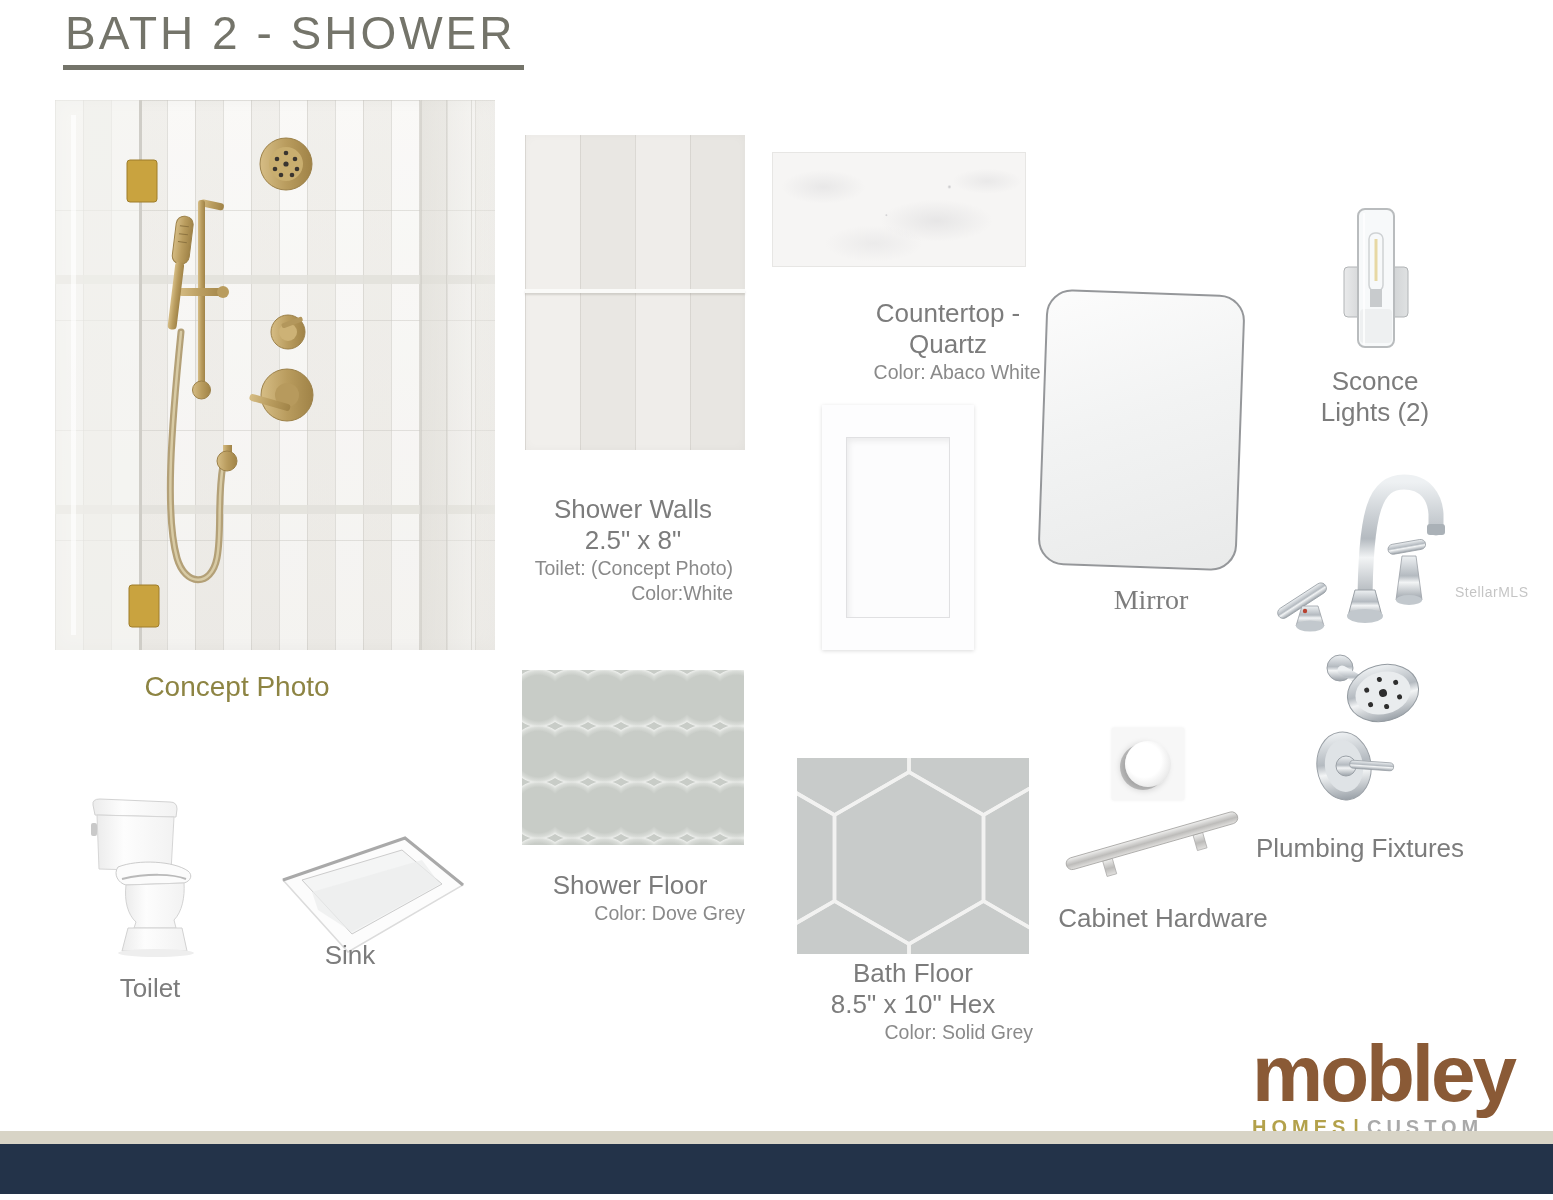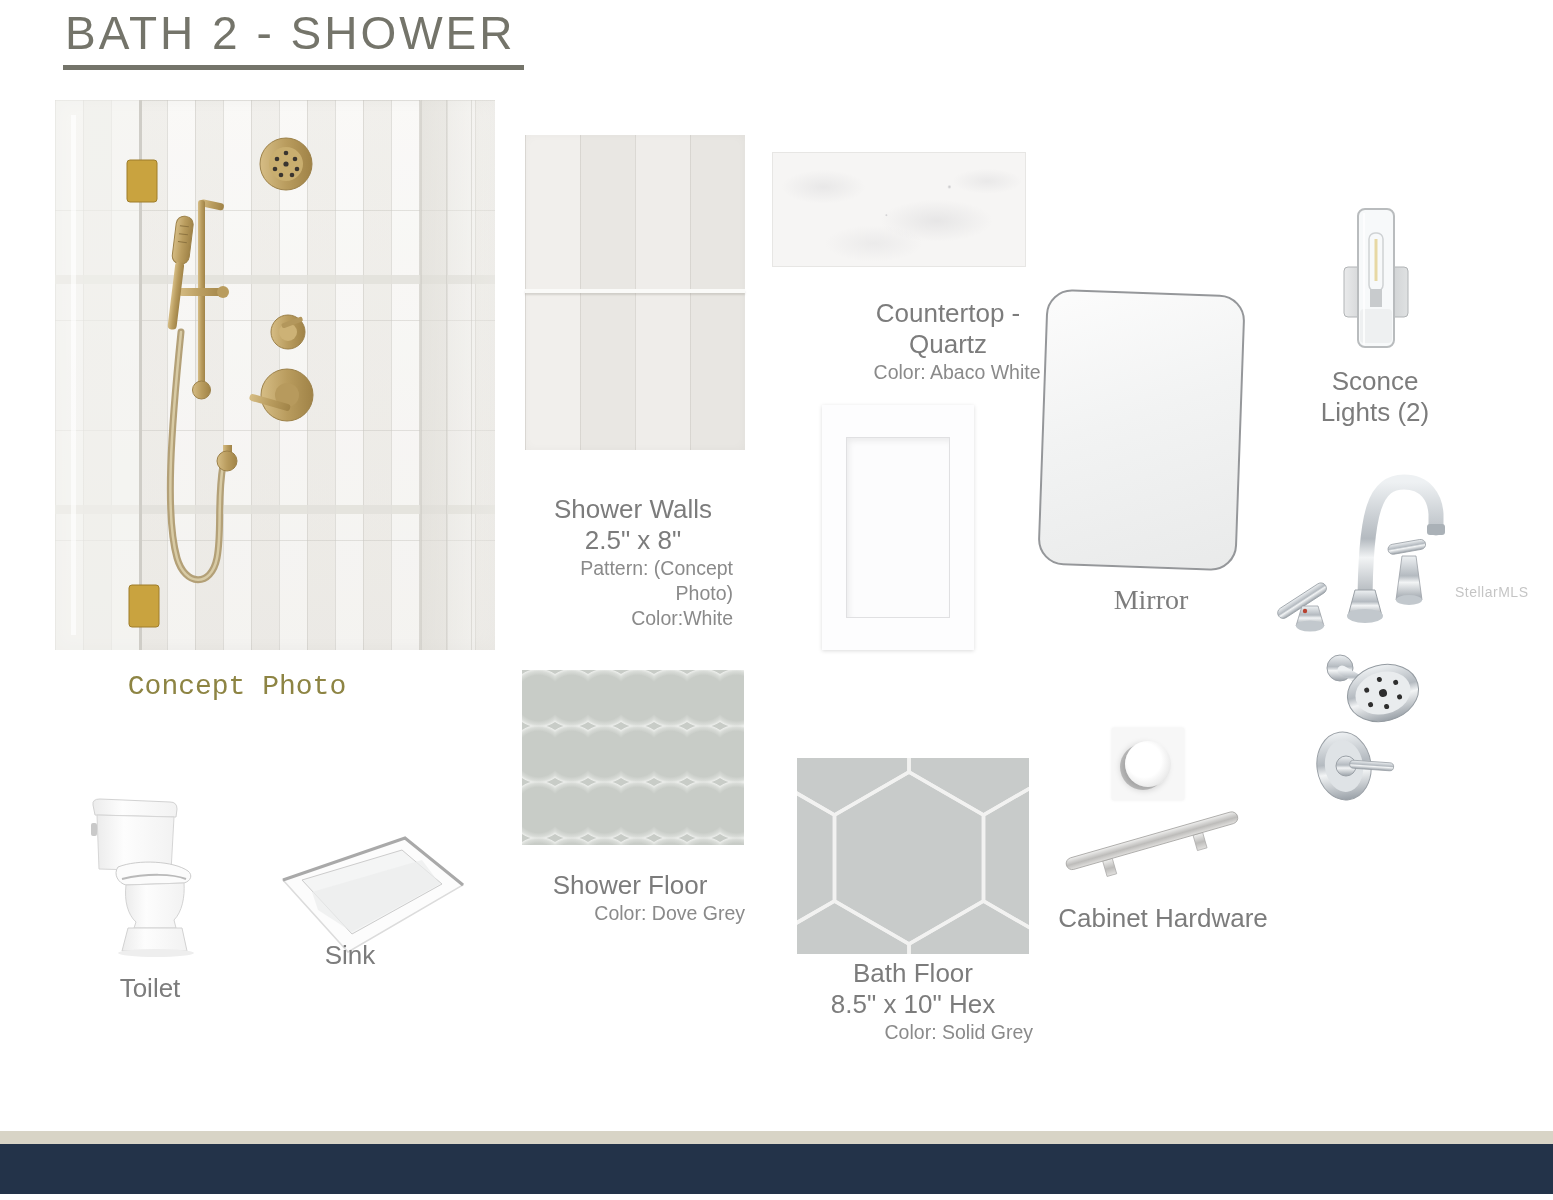--- a/index.html
+++ b/index.html
@@ -7,21 +7,21 @@
          font-family:"Liberation Sans", sans-serif;}
 
   
   #title{position:absolute;left:63px;top:6px;font-size:46px;letter-spacing:3px;
          color:#74746a;font-weight:400;border-bottom:5px solid #74746a;padding:0 8px 5px 2px;}
 
   
   .spec{position:absolute;text-align:center;transform:translateX(-50%);color:#7c7c7c;}
   .t1{display:block;font-size:26px;line-height:1.2;color:#7c7c7c;}
   .t2{display:block;font-size:19.5px;line-height:1.28;color:#8a8a8a;text-align:right;}
-  .olive .t1{color:#8d8443;font-size:28px;font-family:Liberation Mono, monospace;}
+  .olive .t1{color:#8d8443;font-size:28px;}
   .olive .t2{color:#8d8443;font-size:20px;}
 
   
   #concept-photo{position:absolute;left:55px;top:100px;width:440px;height:550px;
     background-color:#f3f2ef;
     background-image:
       repeating-linear-gradient(90deg, rgba(200,198,192,.5) 0 1px, transparent 1px 28px),
       repeating-linear-gradient(0deg, transparent 0 109px, rgba(198,196,190,.45) 109px 110px),
       repeating-linear-gradient(90deg, rgba(255,255,255,.40) 0 28px, rgba(233,231,226,.40) 28px 56px),
       linear-gradient(180deg,#f6f5f2,#edebe7);
@@ -160,21 +160,21 @@
   <div class="spec olive" style="left:237px;top:670px;width:300px;">
     <span class="t1">Concept Photo</span>
   </div>
 
   <div id="walls-sample">
     <div id="walls-seam"></div>
   </div>
   <div class="spec" style="left:633px;top:494px;width:200px;">
     <span class="t1">Shower Walls</span>
     <span class="t1">2.5" x 8"</span>
-    <span class="t2">Pattern: (Concept Photo)</span>
+    <span class="t2">Toilet: (Concept Photo)</span>
     <span class="t2">Color:White</span>
   </div>
 
   <div id="counter-sample"></div>
   <div class="spec" style="left:948px;top:298px;width:185px;">
     <span class="t1">Countertop - Quartz</span>
     <span class="t2">Color: Abaco White</span>
   </div>
 
   <div id="cabinet-sample">
@@ -246,20 +246,23 @@
       <circle cx="71" cy="41" r="2.5" fill="#2e2e2e"></circle>
         <circle cx="71" cy="69" r="2.5" fill="#2e2e2e"></circle>
     </g>
     <g transform="rotate(-8 32 128)">
       <ellipse cx="32" cy="128" rx="27" ry="34" fill="url(#chrome)" stroke="#9aa0a6"></ellipse>
       <ellipse cx="32" cy="128" rx="19" ry="26" fill="#dfe3e6"></ellipse>
     </g>
     <circle cx="34" cy="128" r="10" fill="url(#chrome)" stroke="#9aa0a6"></circle>
     <rect x="38" y="122" width="44" height="8" rx="4" fill="url(#chrome)" stroke="#9aa0a6" stroke-width=".8" transform="rotate(4 38 122)"></rect>
   </svg>
+  <div class="spec" style="left:1360px;top:833px;width:280px;">
+    <span class="t1">Plumbing Fixtures</span>
+  </div>
 
   <div id="penny-sample"></div>
   <div class="spec" style="left:630px;top:870px;width:230px;">
     <span class="t1">Shower Floor</span>
     <span class="t2">Color: Dove Grey</span>
   </div>
 
   <div id="hex-sample">
     <svg width="232" height="196" viewBox="0 0 232 196">
       <rect x="0" y="0" width="232" height="196" fill="#c8cbca"></rect>
@@ -328,17 +331,23 @@
     <path d="M11,58 L133,16 L191,63" fill="none" stroke="#a9a9a9" stroke-width="3"></path>
     <path d="M30,58 L130,28 L170,62 L80,112 Z" fill="#f4f5f5" stroke="#cccccc"></path>
     <path d="M40,70 L150,38 L168,62 L80,110 L46,88 Z" fill="#ebecec" opacity=".7"></path>
   </svg>
   <div class="spec" style="left:350px;top:940px;width:140px;">
     <span class="t1">Sink</span>
   </div>
 
   <div id="watermark">StellarMLS</div>
 
+  <div id="logo">
+    <div id="logo-brand">mobley</div>
+    <div id="logo-tag">
+      <span id="logo-homes">HOMES</span><span id="logo-div">|</span><span id="logo-custom">CUSTOM</span>
+    </div>
+  </div>
 
   <div id="footer-beige"></div>
   <div id="footer-navy"></div>
 
 </div>
 
 </body></html>

